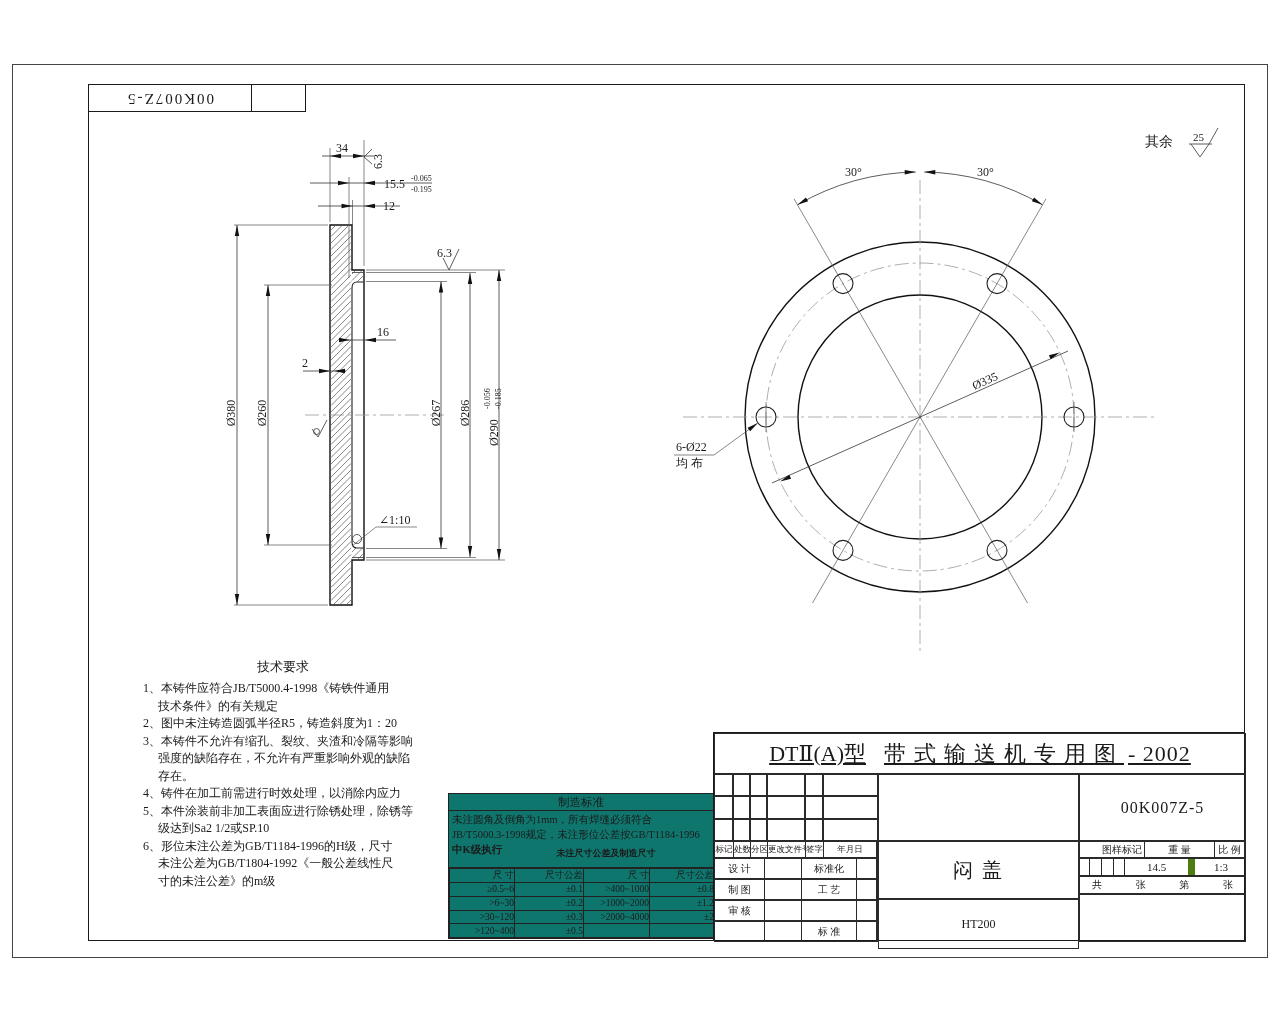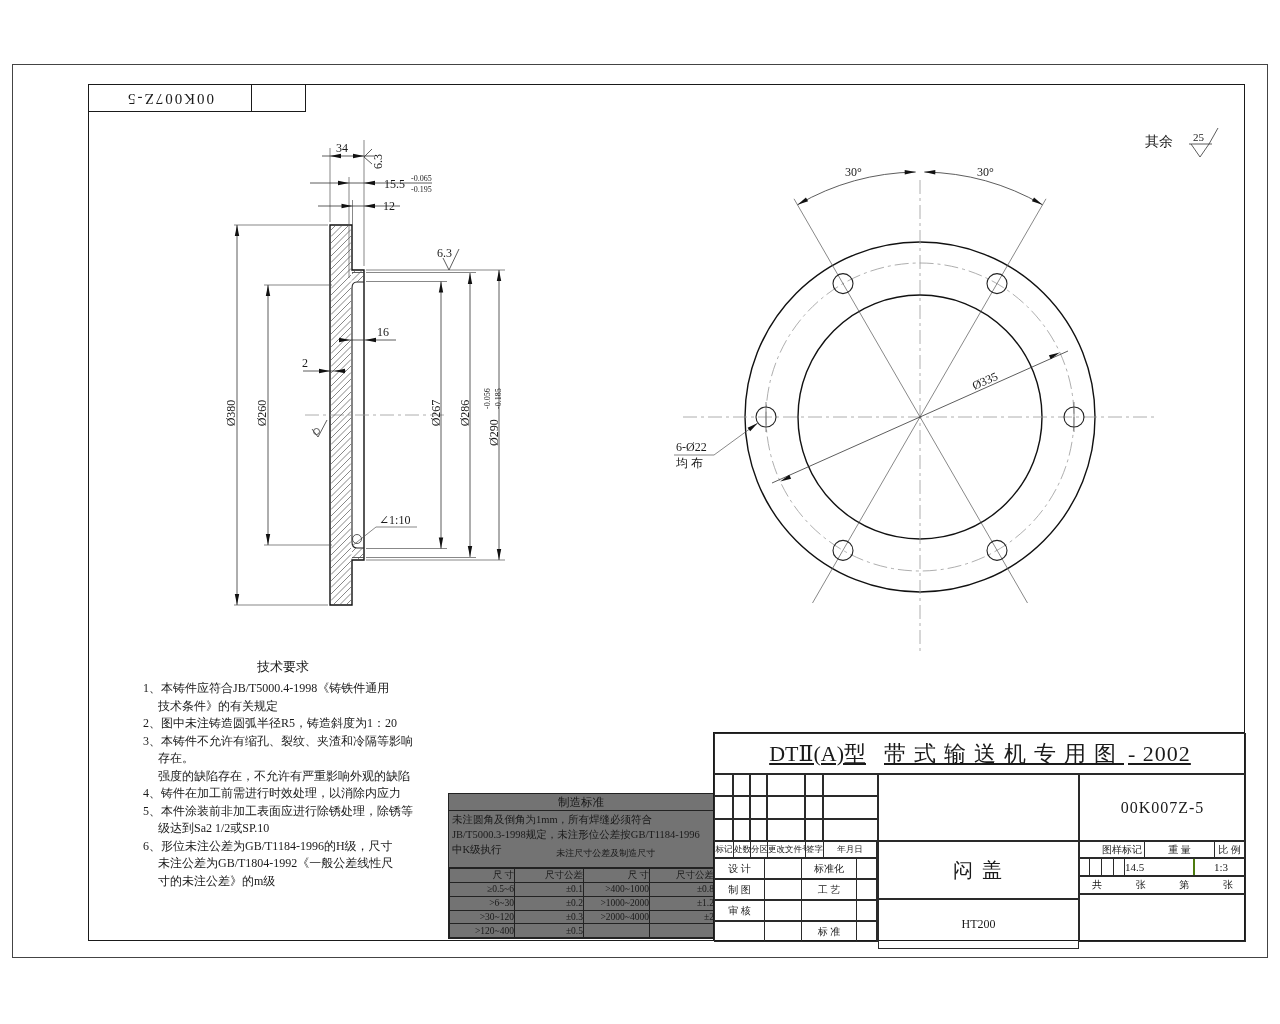--- a/index.html
+++ b/index.html
@@ -22,25 +22,25 @@
   .hatchline { stroke:#555; stroke-width:0.7; }
   .dim   { font-size:12px; }
   .dimsm { font-size:8px; }
   .cn    { font-size:12px; }
   
   .tech { left:143px; top:658px; width:320px; color:#1a1a1a; }
   .tech .t-title { text-align:center; width:200px; margin-left:40px; font-size:13px; margin-bottom:4px; }
   .tech .t-line { font-size:12px; line-height:17.5px; white-space:nowrap; }
   .tech .cont { padding-left:15px; }
   
-  .mfg { left:448px; top:793px; width:266px; border:1.2px solid #222; color:#1a1a1a; background:#737373; }
+  .mfg { left:448px; top:793px; width:266px; border:1.2px solid #222; color:#1a1a1a; background:#0f766e; }
   .mfg-title { height:17px; border-bottom:1px solid #222; text-align:center; font-size:11.5px; line-height:16px; }
   .mfg-note { height:57px; border-bottom:1px solid #222; padding:1px 3px; font-size:10.5px; line-height:15px; }
   .mfg-note div { white-space:nowrap; overflow:hidden; }
-  .mfg-note3 { display:flex; }
+  .mfg-note3 { display:flex;font-weight:bold; }
   .mfg-note3 .sub { flex:1; text-align:center; font-size:9px; padding-top:4px; }
   table.mfg-grid { border-collapse:collapse; width:100%; table-layout:fixed; }
   table.mfg-grid td { border:1px solid #222; font-size:9.5px; height:13.8px; text-align:right;
                       color:#1a1a1a; padding:0; white-space:nowrap; }
   
   .tb { left:713px; top:732px; width:532px; height:209px; border:1.5px solid #1a1a1a; color:#1a1a1a; }
   .cell { position:absolute; border:1px solid #2a2a2a; display:flex; align-items:center; justify-content:center; overflow:hidden; }
   .tb-title { left:0; top:0; width:532px; height:41px; font-size:22px;text-decoration:underline; }
   .tb-title .mid { letter-spacing:8px; margin-left:18px; }
   .tb-title .suf { letter-spacing:1px; margin-left:4px; }
@@ -302,22 +302,22 @@
         <polygon points="757.8,423 750.193940616919,431.24547516284207 747.607685506832,427.68580038759234" fill="#111"></polygon>
       </g>
   </svg>
 
   <div class="abs tech">
     <div class="t-title">技术要求</div>
     <div class="t-line">1、本铸件应符合JB/T5000.4-1998《铸铁件通用</div>
     <div class="t-line cont">技术条件》的有关规定</div>
     <div class="t-line">2、图中未注铸造圆弧半径R5，铸造斜度为1：20</div>
     <div class="t-line">3、本铸件不允许有缩孔、裂纹、夹渣和冷隔等影响</div>
+    <div class="t-line cont">强度的缺陷存在，不允许有严重影响外观的缺陷</div>
     <div class="t-line cont">存在。</div>
-    <div class="t-line cont">强度的缺陷存在，不允许有严重影响外观的缺陷</div>
     <div class="t-line">4、铸件在加工前需进行时效处理，以消除内应力</div>
     <div class="t-line">5、本件涂装前非加工表面应进行除锈处理，除锈等</div>
     <div class="t-line cont">级达到Sa2 1/2或SP.10</div>
     <div class="t-line">6、形位未注公差为GB/T1184-1996的H级，尺寸</div>
     <div class="t-line cont">未注公差为GB/T1804-1992《一般公差线性尺</div>
     <div class="t-line cont">寸的未注公差》的m级</div>
   </div>
 
   <div class="abs mfg">
     <div class="mfg-title">制造标准</div>
@@ -447,21 +447,21 @@
     <div class="cell sthead" style="left:365px;top:108px;width:167px;height:17px;display:grid;grid-template-columns:45px 70px 1fr;padding-left:20px;">
       <span>图样标记</span>
       <span>重  量</span>
       <span>比  例</span>
     </div>
     <div class="cell" style="left:365px;top:125px;width:167px;height:18px;">
       <span class="micro" style="left:0;width:10px;"></span>
       <span class="micro" style="left:10px;width:12px;"></span>
       <span class="micro" style="left:22px;width:12px;"></span>
       <span class="micro" style="left:34px;width:11px;"></span>
-      <span style="position:absolute;left:45px;width:70px;font-size:11px;border-right:2px solid #4d7c0f;height:100%;line-height:16px;">14.5</span>
+      <span style="position:absolute;left:45px;width:70px;text-align:center;font-size:11px;border-right:7px solid #4d7c0f;height:100%;line-height:16px;">14.5</span>
       <span style="position:absolute;left:115px;width:52px;text-align:center;font-size:11px;height:100%;line-height:16px;">1:3</span>
     </div>
     <div class="cell sheetrow" style="left:365px;top:143px;width:167px;height:18px;">
       <span>共</span>
       <span>张</span>
       <span>第</span>
       <span>张</span>
     </div>
     <div class="cell" style="left:365px;top:161px;width:167px;height:48px;"></div>
   </div>

